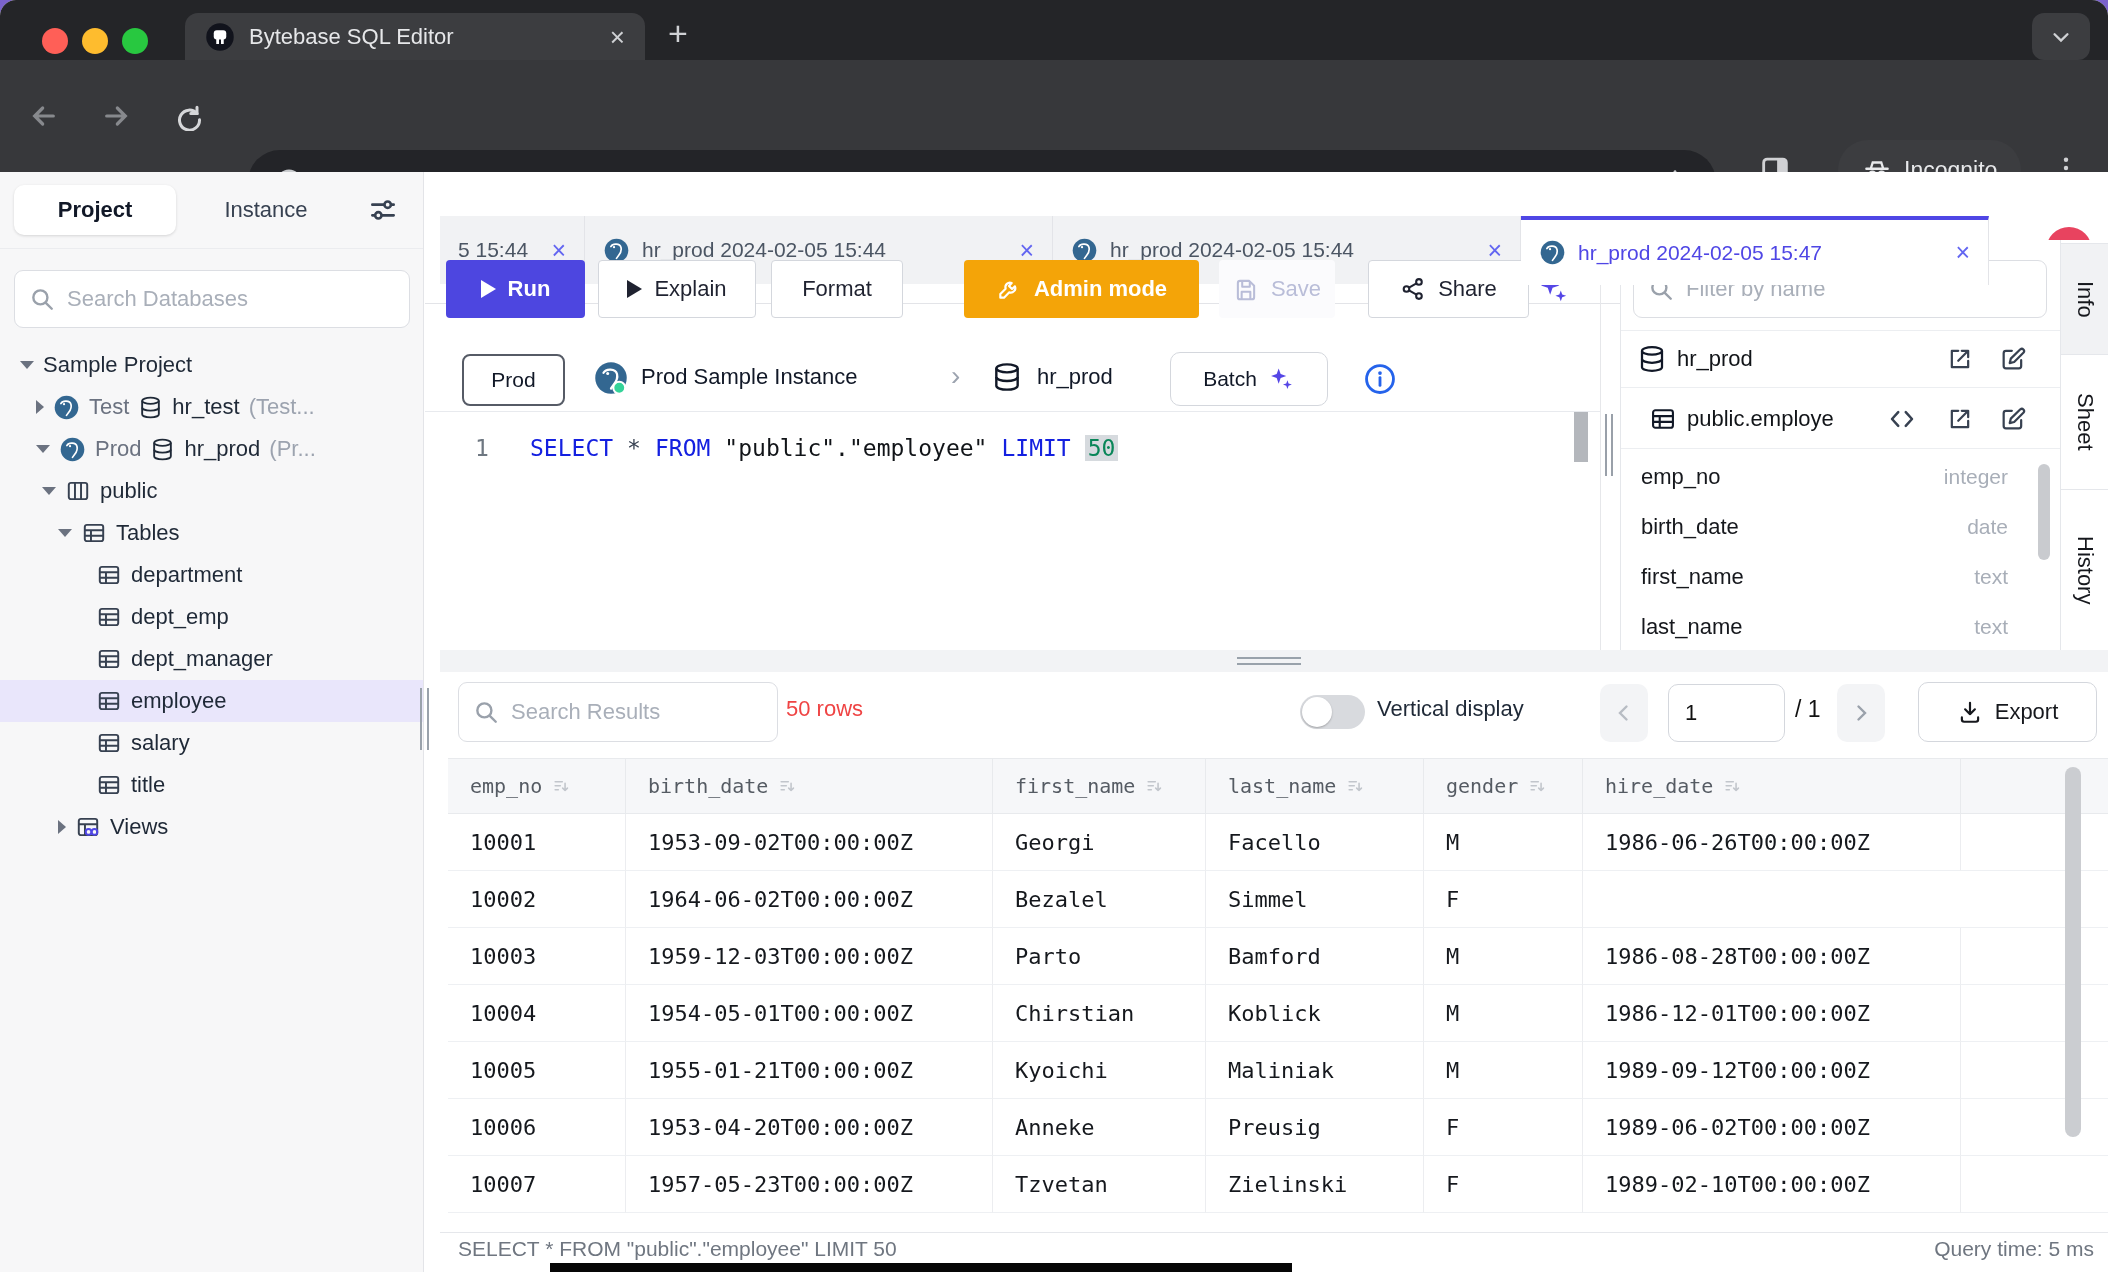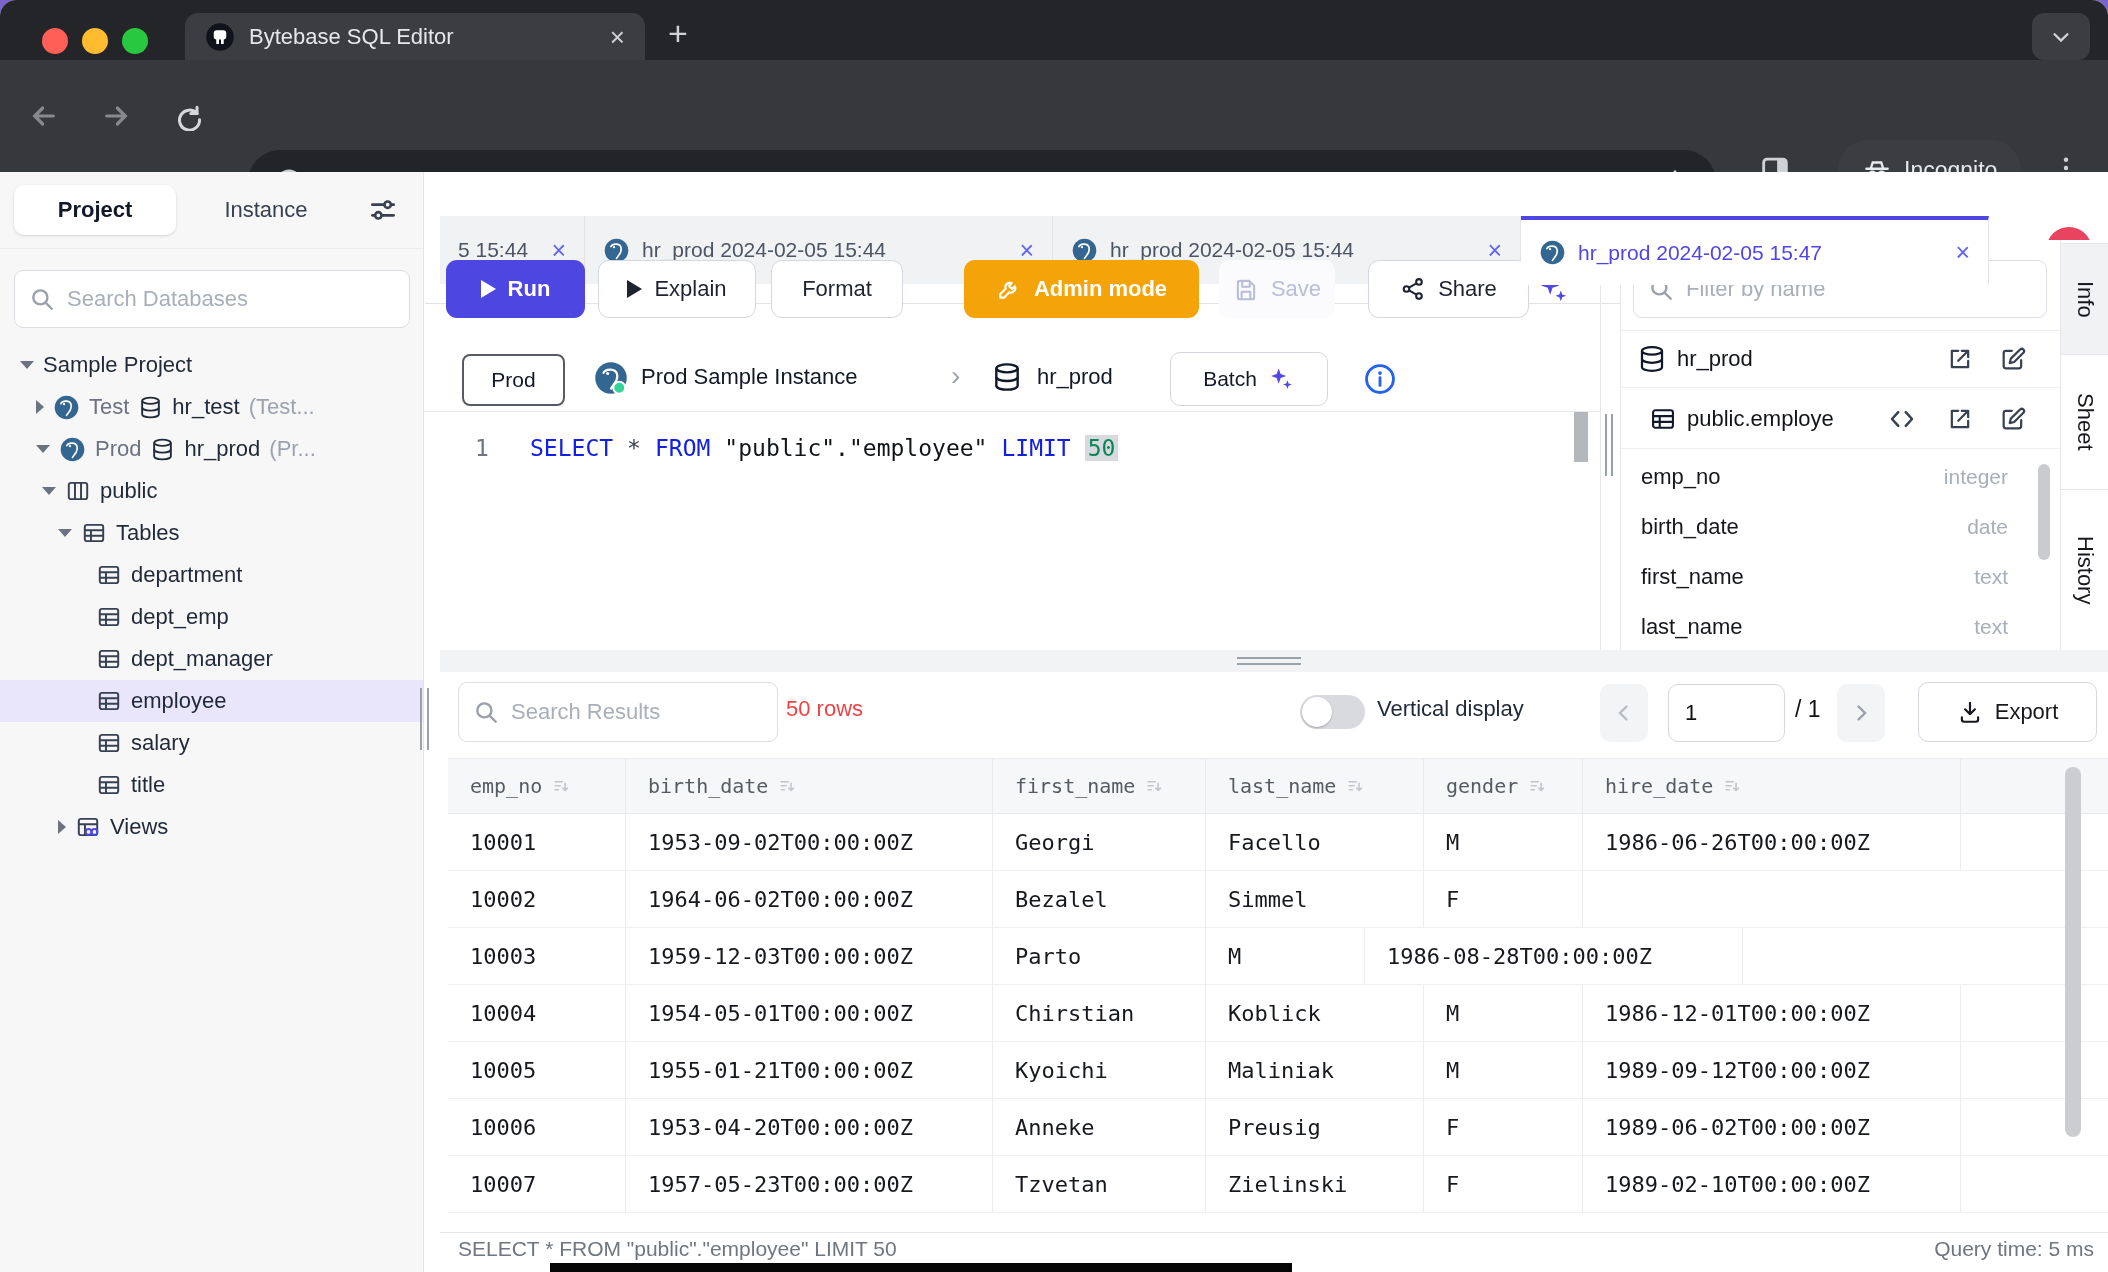--- a/index.html
+++ b/index.html
@@ -41,21 +41,21 @@
   .sb-handle{position:absolute;top:516px;width:2px;height:62px;background:#9aa2ab;}
   
   .main{position:absolute;left:425px;top:0;right:0;bottom:0;}
   .qtabs{position:absolute;left:0;top:0;right:4px;height:88px;background:#fff;border-bottom:1px solid #e3e4e8;box-sizing:border-box;margin-top:44px;}
   .qtab{position:absolute;top:0;height:68px;box-sizing:border-box;display:flex;align-items:center;gap:12px;padding:0 18px;background:#f1f2f4;border-right:1px solid #e3e4e8;color:#4b5563;font-size:21px;white-space:nowrap;overflow:hidden;}
   .qtab .x{color:#6366f1;font-size:25px;margin-left:auto;}
   .qtab.active{background:#fff;border-top:4px solid #4f46e5;color:#4f46e5;height:69px;z-index:2;}
   .avatar{position:absolute;left:1621px;top:11px;width:46px;height:46px;border-radius:50%;background:#e8435f;color:#fff;font-size:20px;font-weight:700;display:flex;align-items:center;justify-content:center;}
   .plus{position:absolute;left:1572px;top:16px;font-size:34px;color:#4b5563;font-weight:300;}
   
-  .btn{position:absolute;top:88px;height:58px;border-radius:11px;display:flex;align-items:center;justify-content:center;gap:12px;font-size:22px;box-sizing:border-box;background:#fff;border:1px solid #d4d7dd;color:#1f2230;}
+  .btn{position:absolute;top:88px;height:58px;border-radius:4px;display:flex;align-items:center;justify-content:center;gap:12px;font-size:22px;box-sizing:border-box;background:#fff;border:1px solid #d4d7dd;color:#1f2230;}
   .btn.primary{background:#4d46e0;border:none;color:#fff;font-weight:600;}
   .btn.admin{background:#f4a408;border:none;color:#fff;font-weight:600;}
   .btn.ghost{border:none;background:#fbfbfd;color:#b9bdd8;}
   .btn.naked{border:none;background:transparent;}
   .play{width:0;height:0;border-top:9px solid transparent;border-bottom:9px solid transparent;border-left:15px solid currentColor;}
   
   .crumb{position:absolute;left:0;top:178px;width:1175px;height:62px;border-bottom:1px solid #e8eaee;box-sizing:border-box;}
   .envchip{position:absolute;left:37px;top:4px;width:99px;height:48px;border:2px solid #565b66;border-radius:8px;display:flex;align-items:center;justify-content:center;font-size:21px;color:#111827;}
   .batchchip{position:absolute;left:745px;top:2px;width:156px;height:52px;border:1px solid #d4d7dd;border-radius:10px;display:flex;align-items:center;justify-content:center;gap:10px;font-size:21px;color:#111827;background:#fff;}
   .crumbtxt{font-size:22px;color:#111827;font-weight:500;}
@@ -704,20 +704,21 @@
               <div class="td c2">Bezalel</div>
               <div class="td c3">Simmel</div>
               <div class="td c4">F</div>
               <div class="td cf"></div>
             </div>
 
             <div class="rrow">
               <div class="td c0">10003</div>
               <div class="td c1">1959-12-03T00:00:00Z</div>
               <div class="td c2">Parto</div>
+              <div class="td c3">Bamford</div>
               <div class="td c4">M</div>
               <div class="td c5">1986-08-28T00:00:00Z</div>
               <div class="td cf"></div>
             </div>
 
             <div class="rrow">
               <div class="td c0">10004</div>
               <div class="td c1">1954-05-01T00:00:00Z</div>
               <div class="td c2">Chirstian</div>
               <div class="td c3">Koblick</div>

